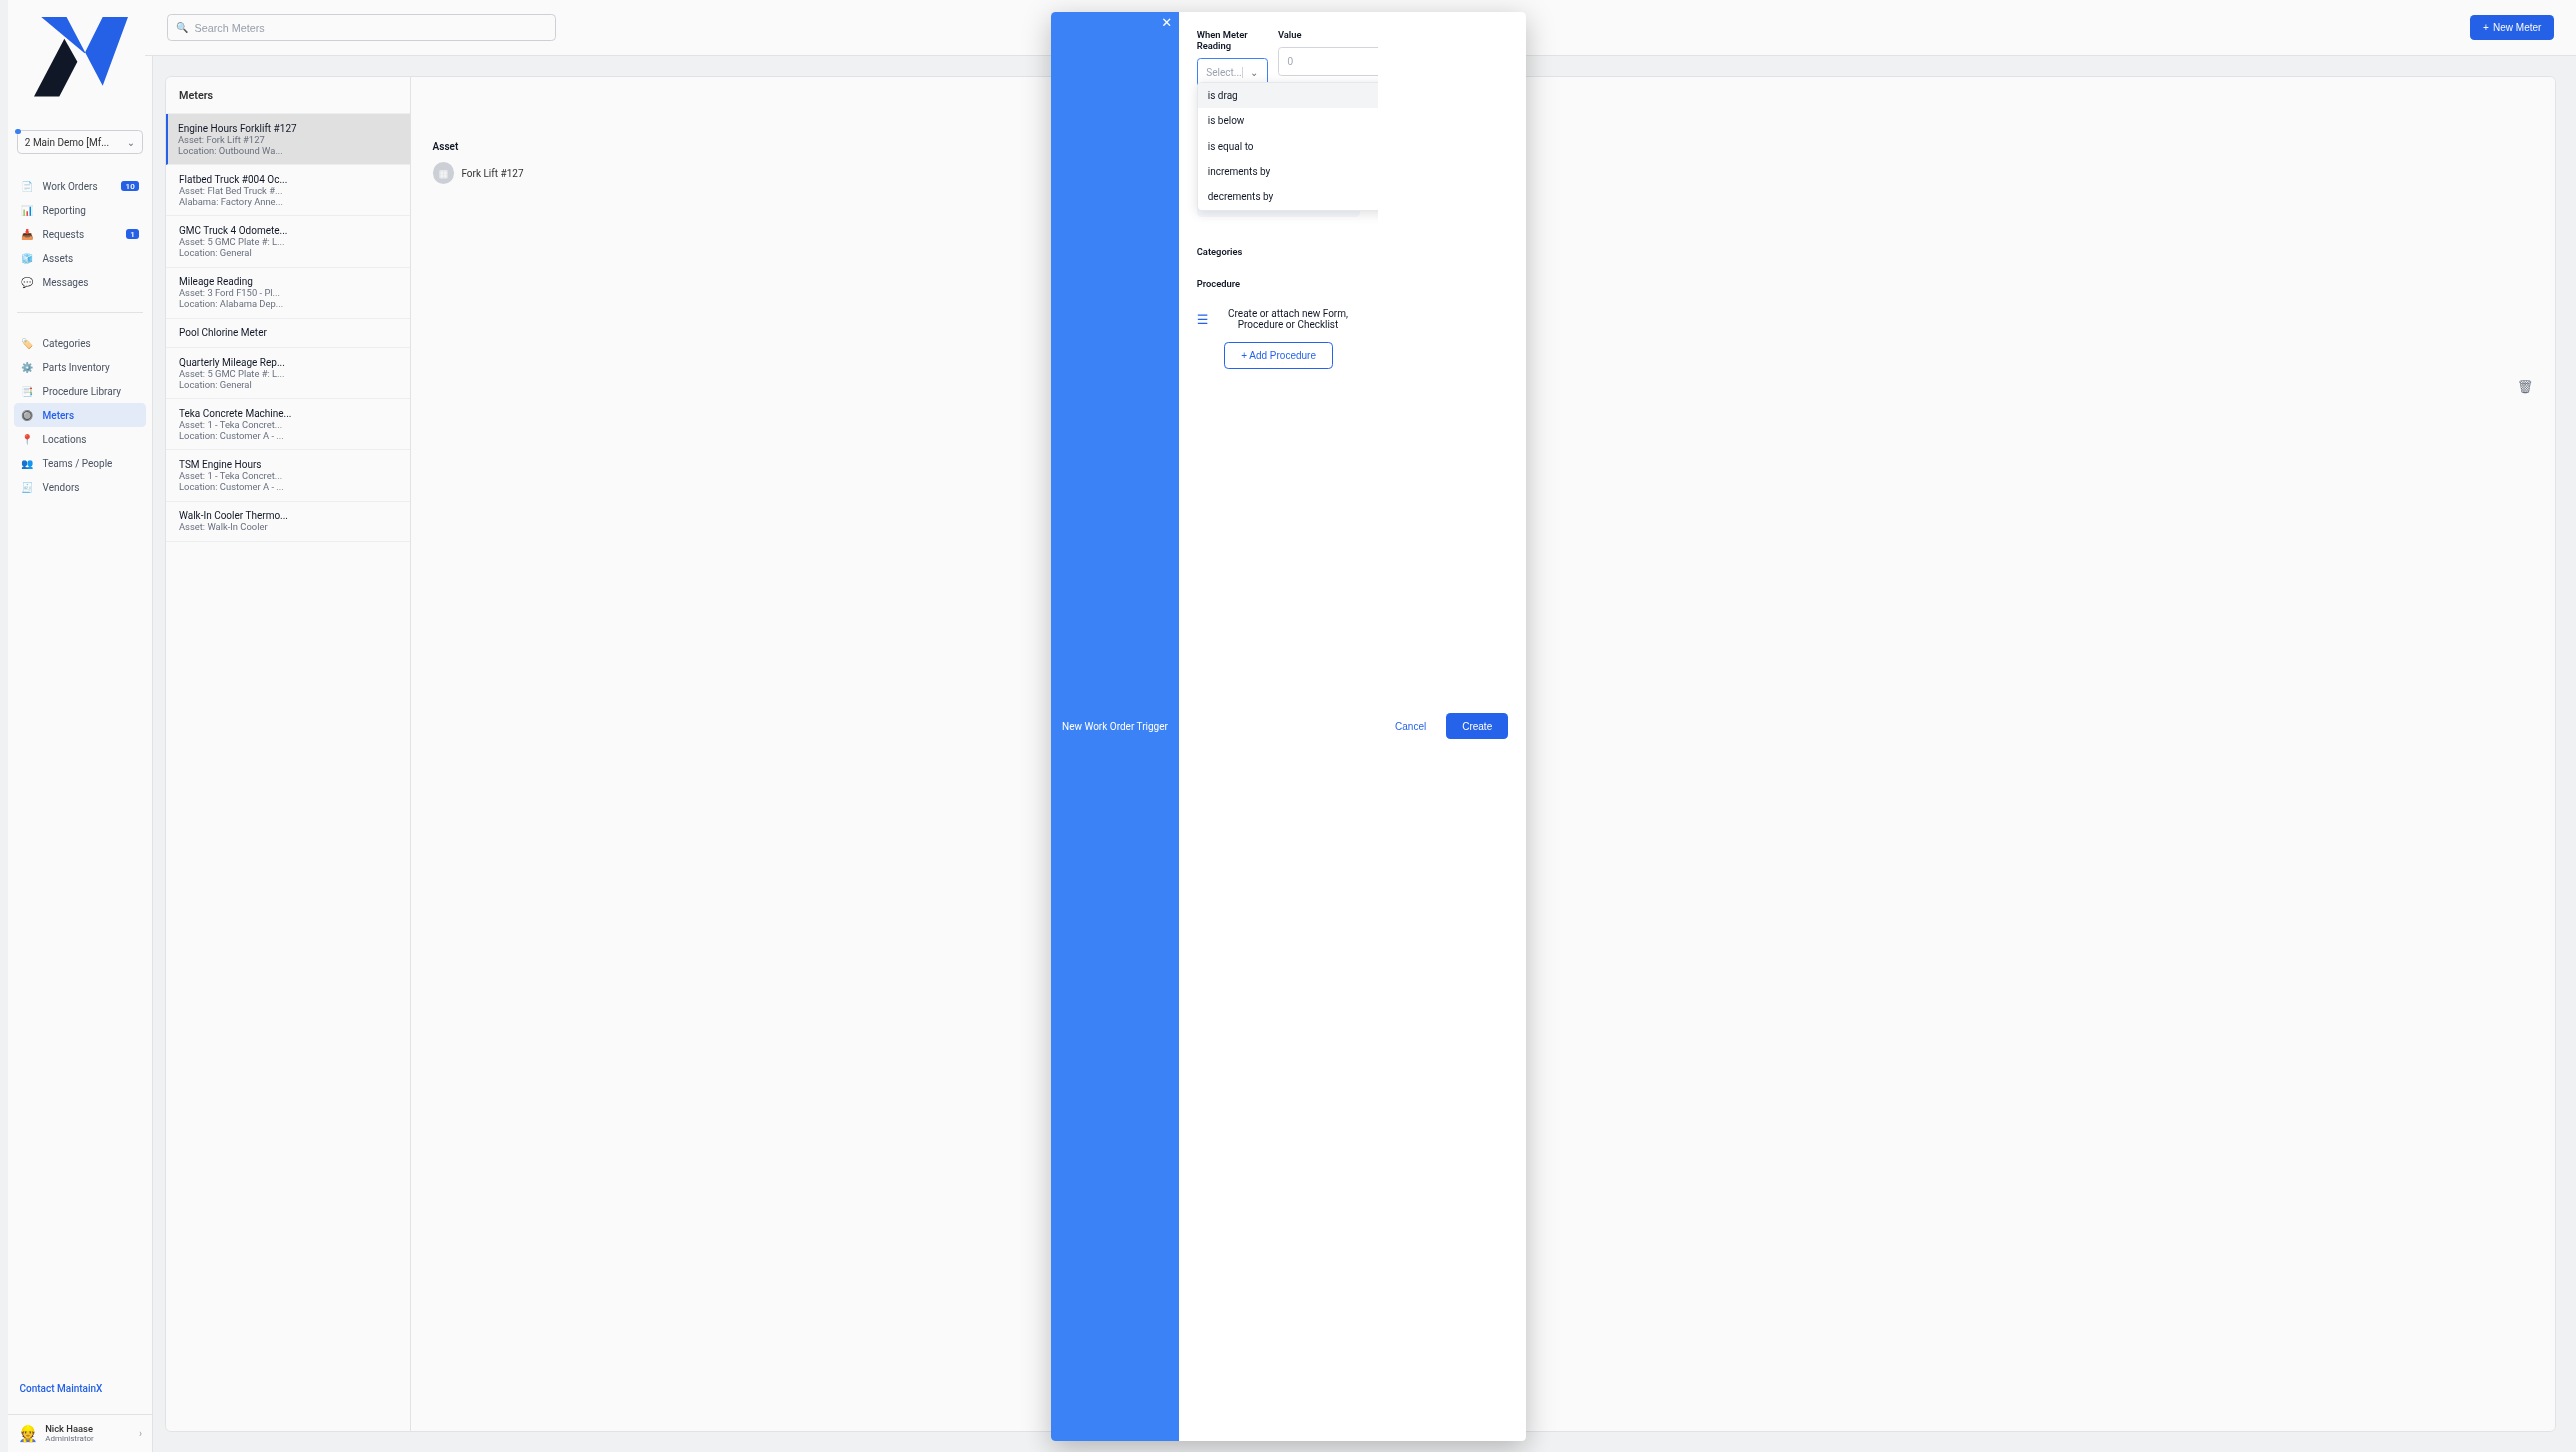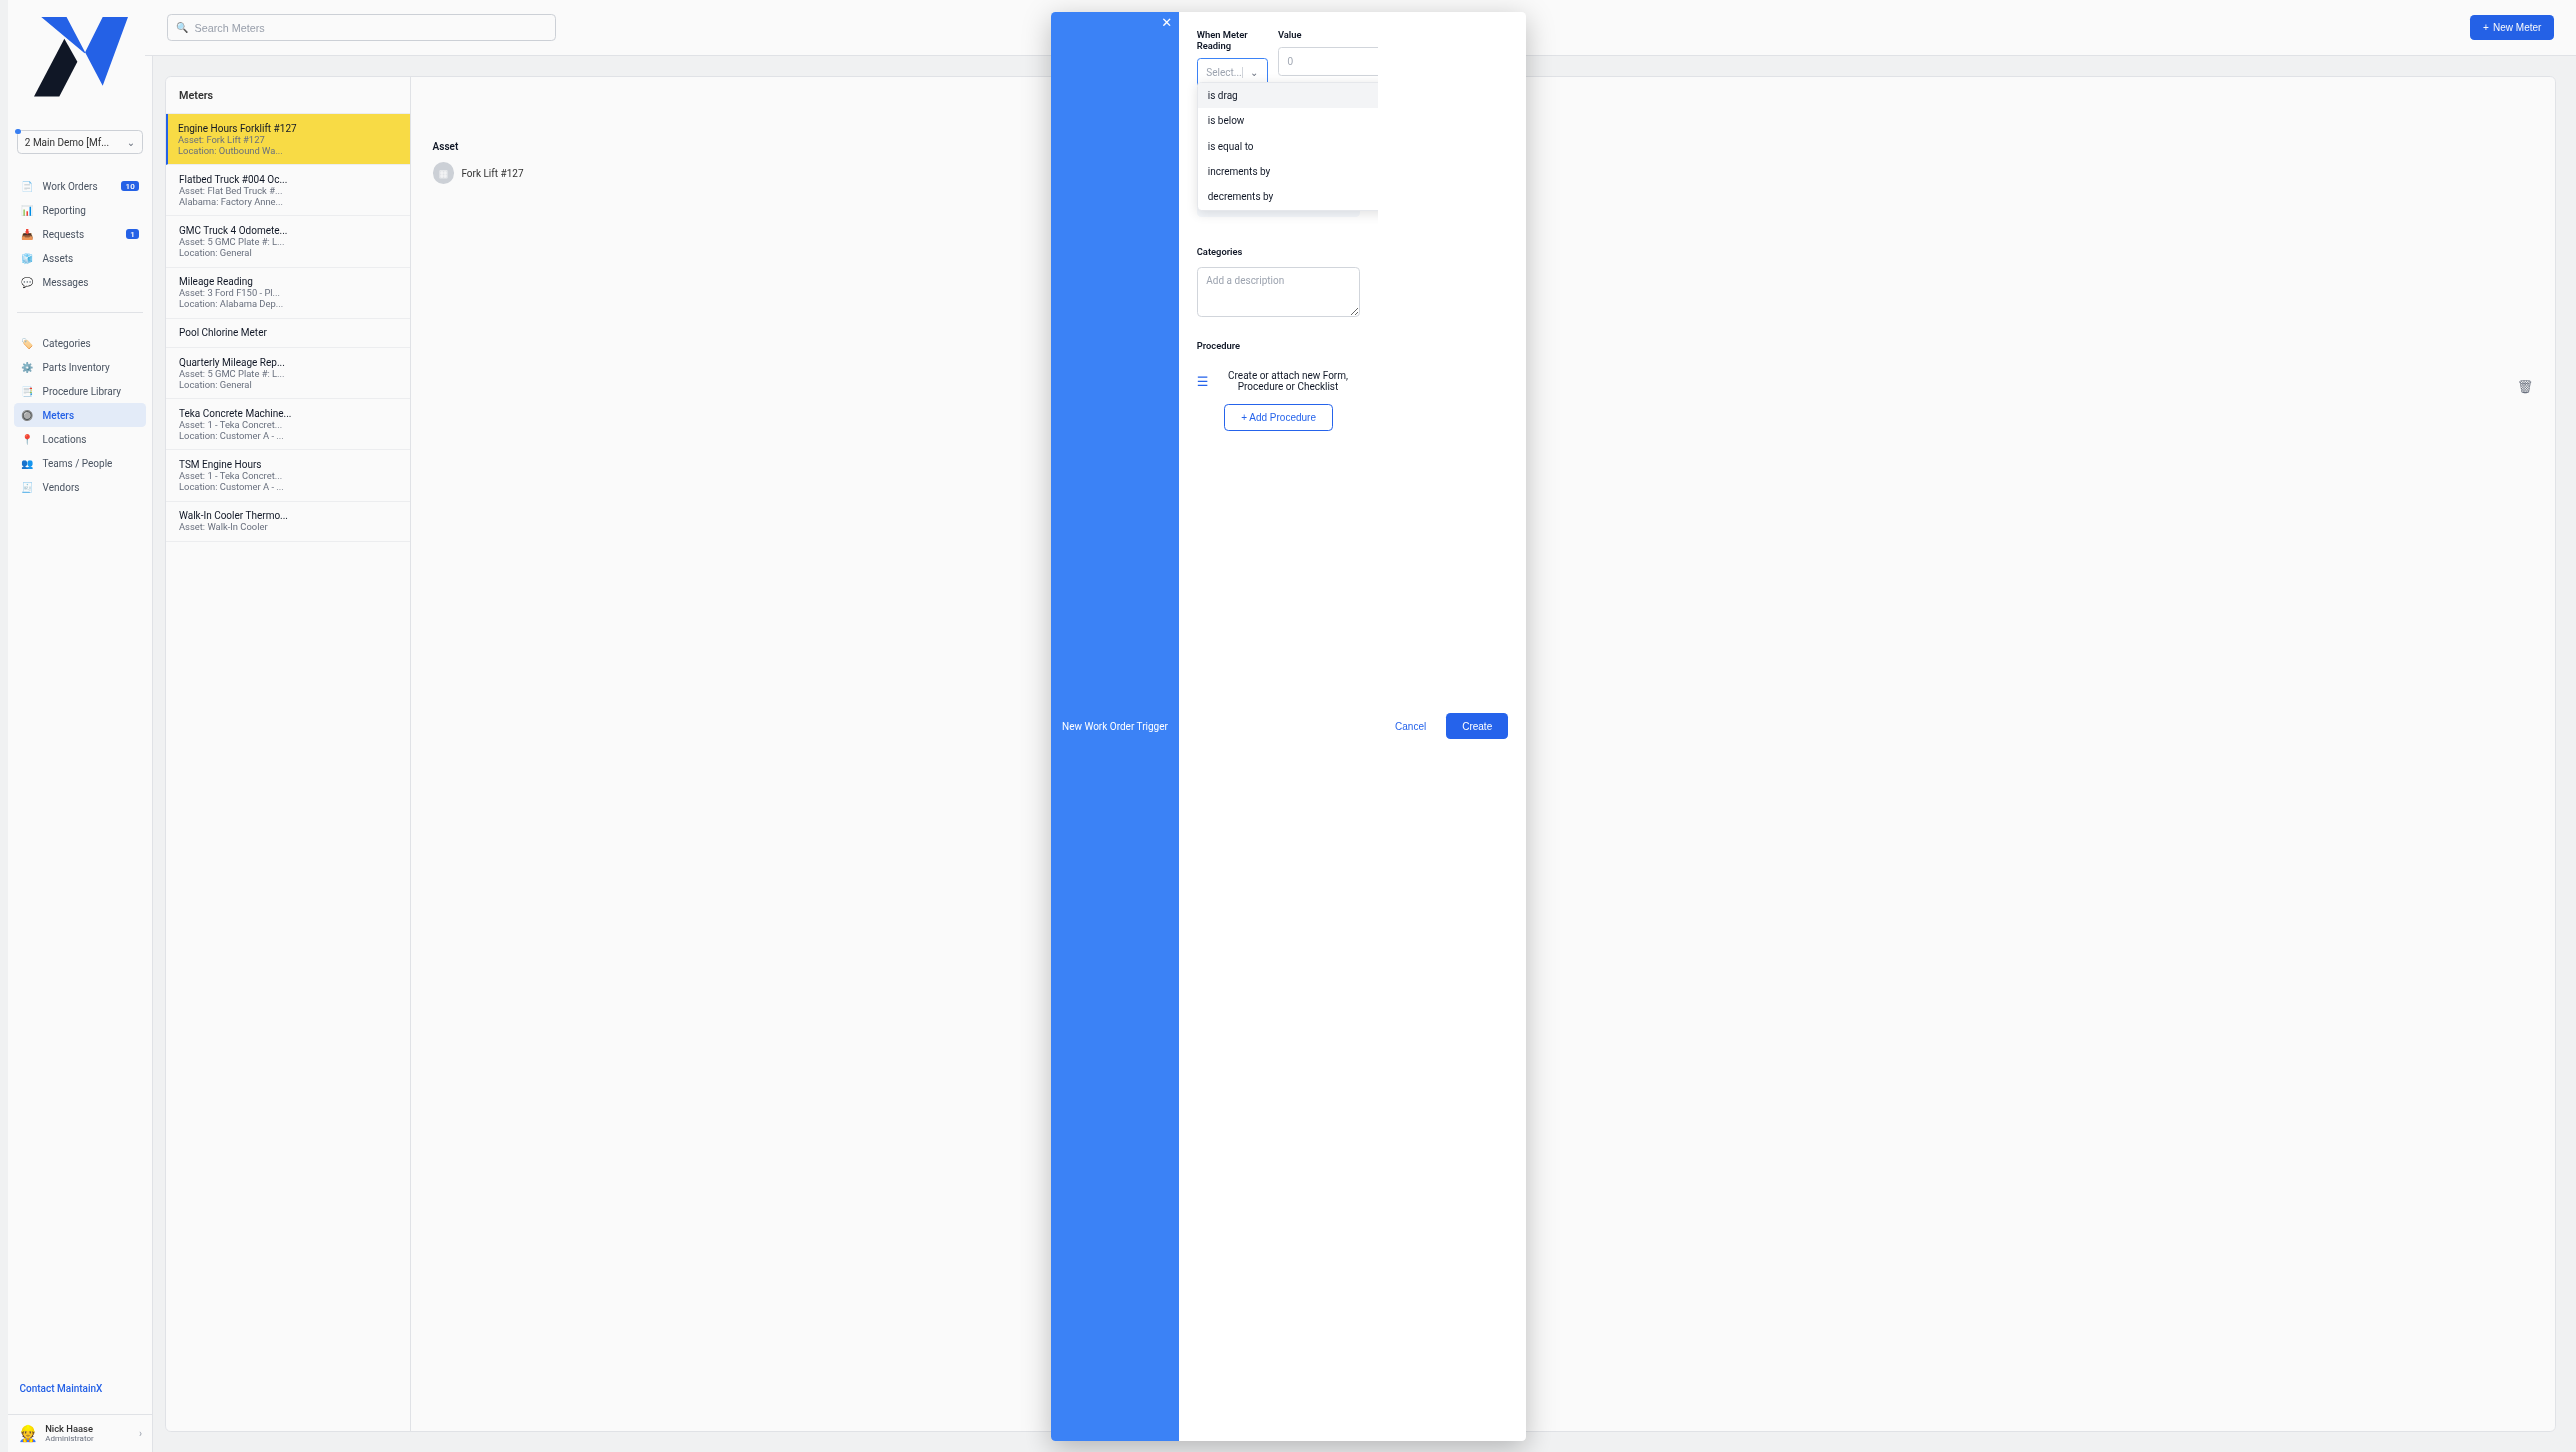--- a/index.html
+++ b/index.html
@@ -166,21 +166,21 @@
       font-size: 10.8px;
       border-bottom: 0.7px solid #f1f2f4;
     }
     .list-body { overflow-y: auto; flex: 1; }
     .list-item {
       padding: 8.6px 13px;
       border-bottom: 0.7px solid #f1f2f4;
       cursor: pointer;
     }
     .list-item.selected {
-      background: #fde047;
+      background: #e5e5e5;
       border-left: 2.9px solid #2563eb;
       padding-left: 10px;
     }
     .li-title { font-size: 10px; color: #111827; white-space: nowrap; overflow: hidden; text-overflow: ellipsis; }
     .li-sub { font-size: 9.4px; color: #6b7280; white-space: nowrap; overflow: hidden; text-overflow: ellipsis; }
 
     .detail-col {
       flex: 1;
       position: relative;
       padding: 14.4px 21.6px;
@@ -588,21 +588,20 @@
         <span style="color:#6b7280;">▭</span>
       </div>
 
       <div class="dropzone">
         <div class="camera-icon"></div>
         <span>Add or drag pictures</span>
       </div>
 
       <div style="margin-top:29px;">
         <div class="form-label">Categories</div>
-        <textarea class="textarea" style="margin-top: 10px;" placeholder="Add a description"></textarea>
       </div>
 
       <div class="procedure-block">
         <div class="form-label" style="text-align:left;">Procedure</div>
         <div class="procedure-line" style="margin-top:18.7px;">
           <span class="list-icon-sm">☰</span>
           <span>Create or attach new Form, Procedure or Checklist</span>
         </div>
         <button class="add-proc-btn">+  Add Procedure</button>
       </div>

